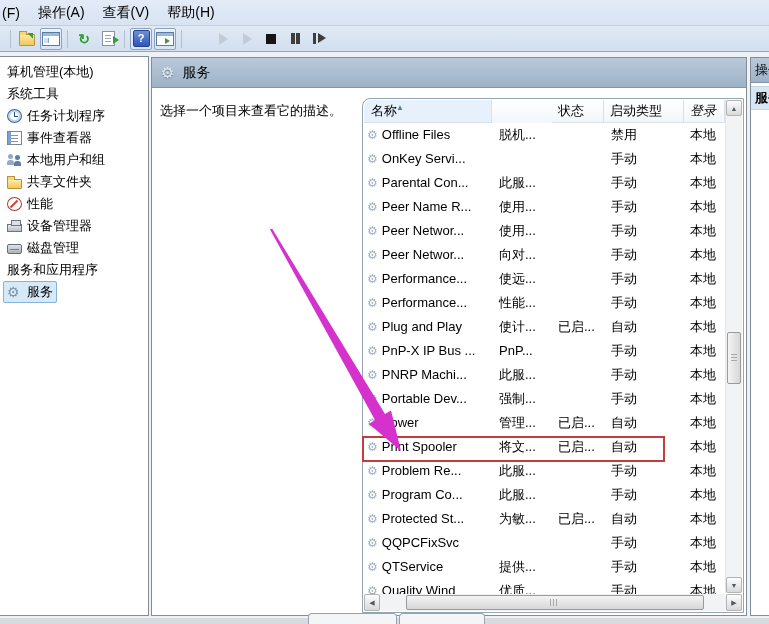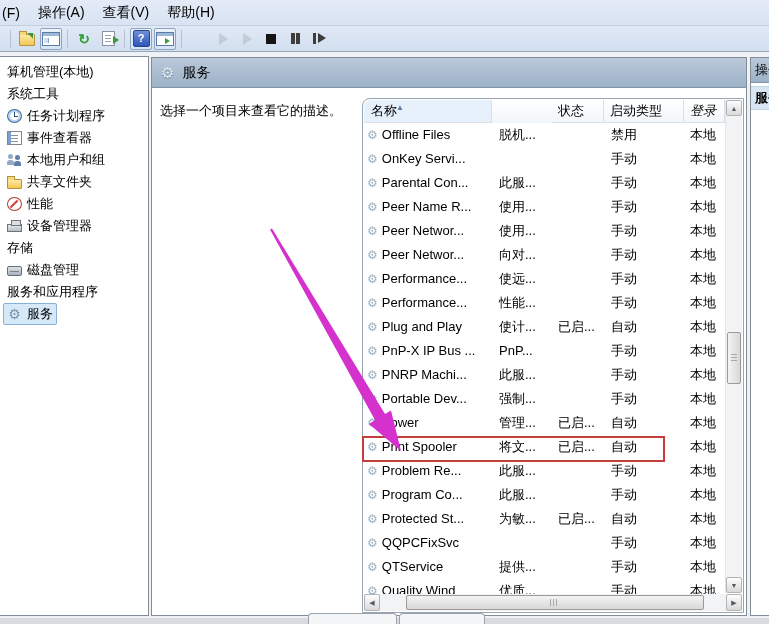--- a/index.html
+++ b/index.html
@@ -55,21 +55,21 @@
   .ic-stop{width:10px;height:10px;background:#151515;}
   .ic-pause{width:9px;height:11px;border-left:4px solid #3d3d3d;border-right:4px solid #3d3d3d;box-sizing:border-box;}
   .ic-restart{width:13px;height:11px;}
   .ic-restart::before{content:'';position:absolute;left:0;top:0;width:3px;height:11px;background:#3d3d3d;}
   .ic-restart::after{content:'';position:absolute;left:5px;top:0;width:0;height:0;
     border-left:8px solid #3d3d3d;border-top:5.5px solid transparent;border-bottom:5.5px solid transparent;}
   
   .tree-pane{position:absolute;left:0;top:56px;width:149px;height:560px;background:#fff;
     border:1px solid #828d98;border-left:none;box-sizing:border-box;padding-top:4px;overflow:hidden;}
   .tree-item{height:22px;display:flex;align-items:center;font-size:13px;padding-left:3px;white-space:nowrap;}
-  .item-inner{display:inline-flex;align-items:center;padding:1px 3px;border:1px solid transparent;border-radius:2px;text-align:center;}
+  .item-inner{display:inline-flex;align-items:center;padding:1px 3px;border:1px solid transparent;border-radius:2px;}
   .tree-item.selected .item-inner{background:var(--sel-bg);border-color:var(--sel-border);}
   
   .ti{width:15px;height:14px;margin-right:5px;position:relative;display:inline-block;flex:none;box-sizing:border-box;}
   .ti-task-scheduler{border-radius:50%;background:radial-gradient(#ffffff 45%,#bcd4ee 48%);border:1px solid #41699e;}
   .ti-task-scheduler::before{content:'';position:absolute;left:6px;top:2px;width:1px;height:5px;background:#2a4d7a;}
   .ti-task-scheduler::after{content:'';position:absolute;left:6px;top:6px;width:4px;height:1px;background:#2a4d7a;}
   .ti-event-viewer{background:#fff;border:1px solid #7a8796;}
   .ti-event-viewer::before{content:'';position:absolute;left:2px;top:3px;width:8px;height:1px;background:#8896a4;
     box-shadow:0 3px 0 #8896a4,0 6px 0 #8896a4;}
   .ti-event-viewer::after{content:'';position:absolute;left:0;top:0;width:3px;height:12px;background:#7aa0cc;}
@@ -239,25 +239,20 @@
       </span>
     </div>
     <div class="tree-item">
       <span class="item-inner">
         <span class="ti ti-device-manager"></span>
         <span>设备管理器</span>
       </span>
     </div>
     <div class="tree-item">
       <span class="item-inner">
-        <span>存储</span>
-      </span>
-    </div>
-    <div class="tree-item">
-      <span class="item-inner">
         <span class="ti ti-disk-management"></span>
         <span>磁盘管理</span>
       </span>
     </div>
     <div class="tree-item">
       <span class="item-inner">
         <span>服务和应用程序</span>
       </span>
     </div>
     <div class="tree-item selected">

